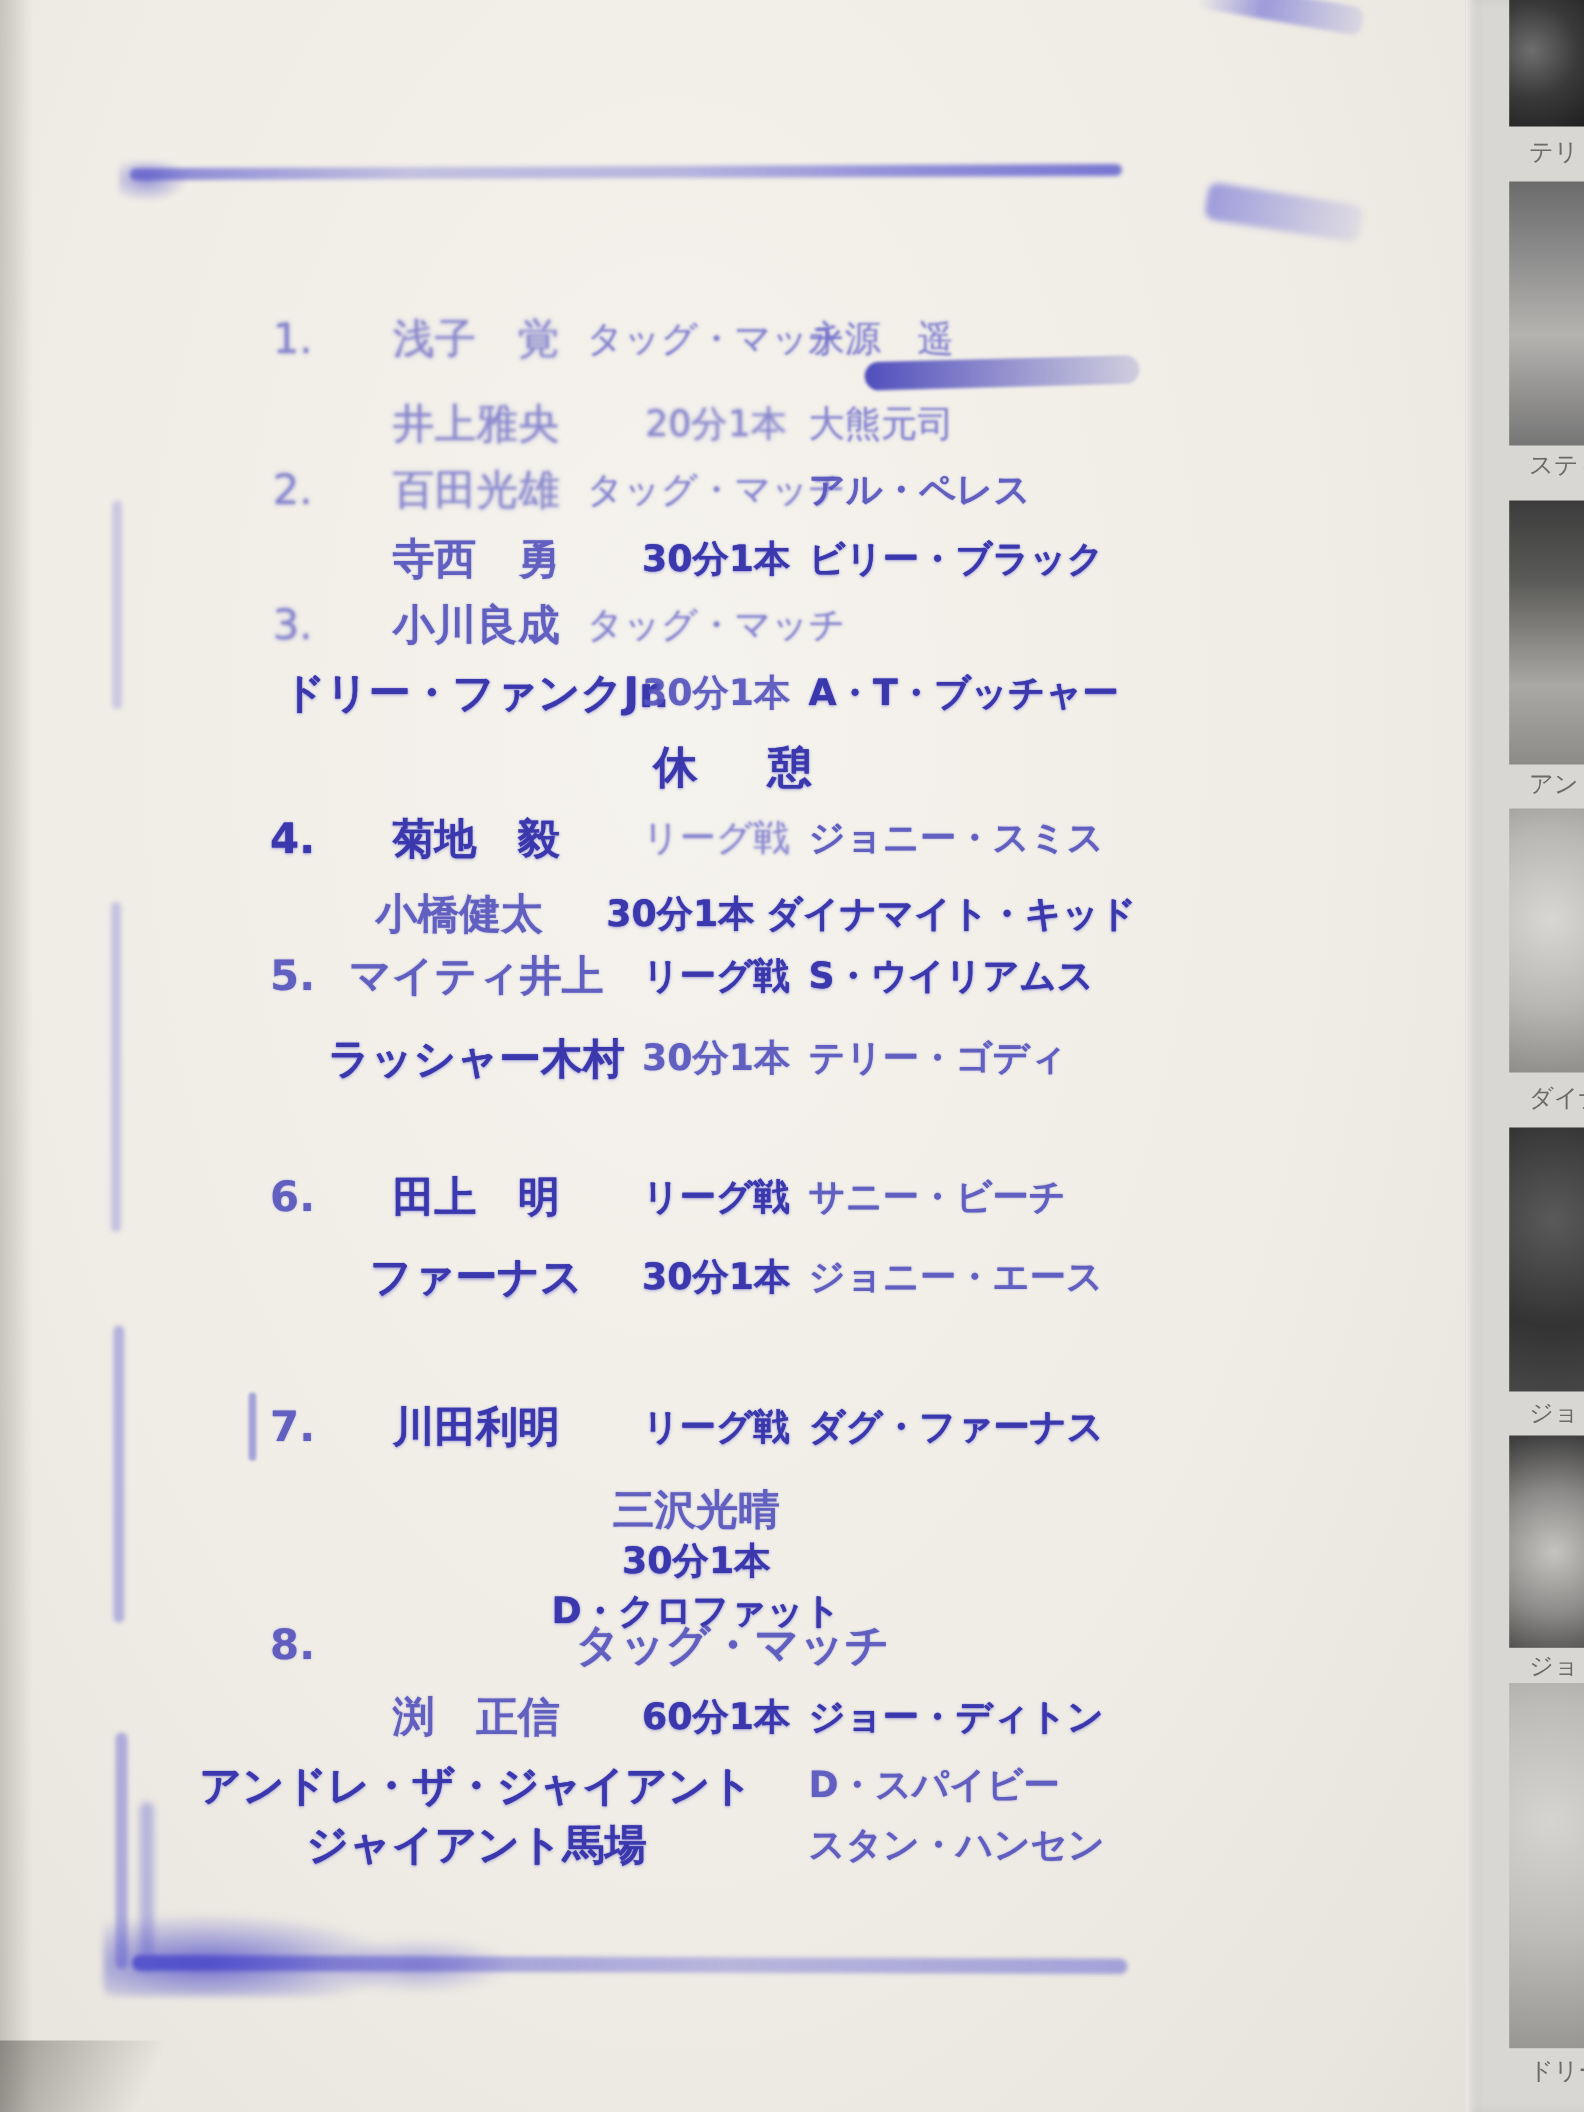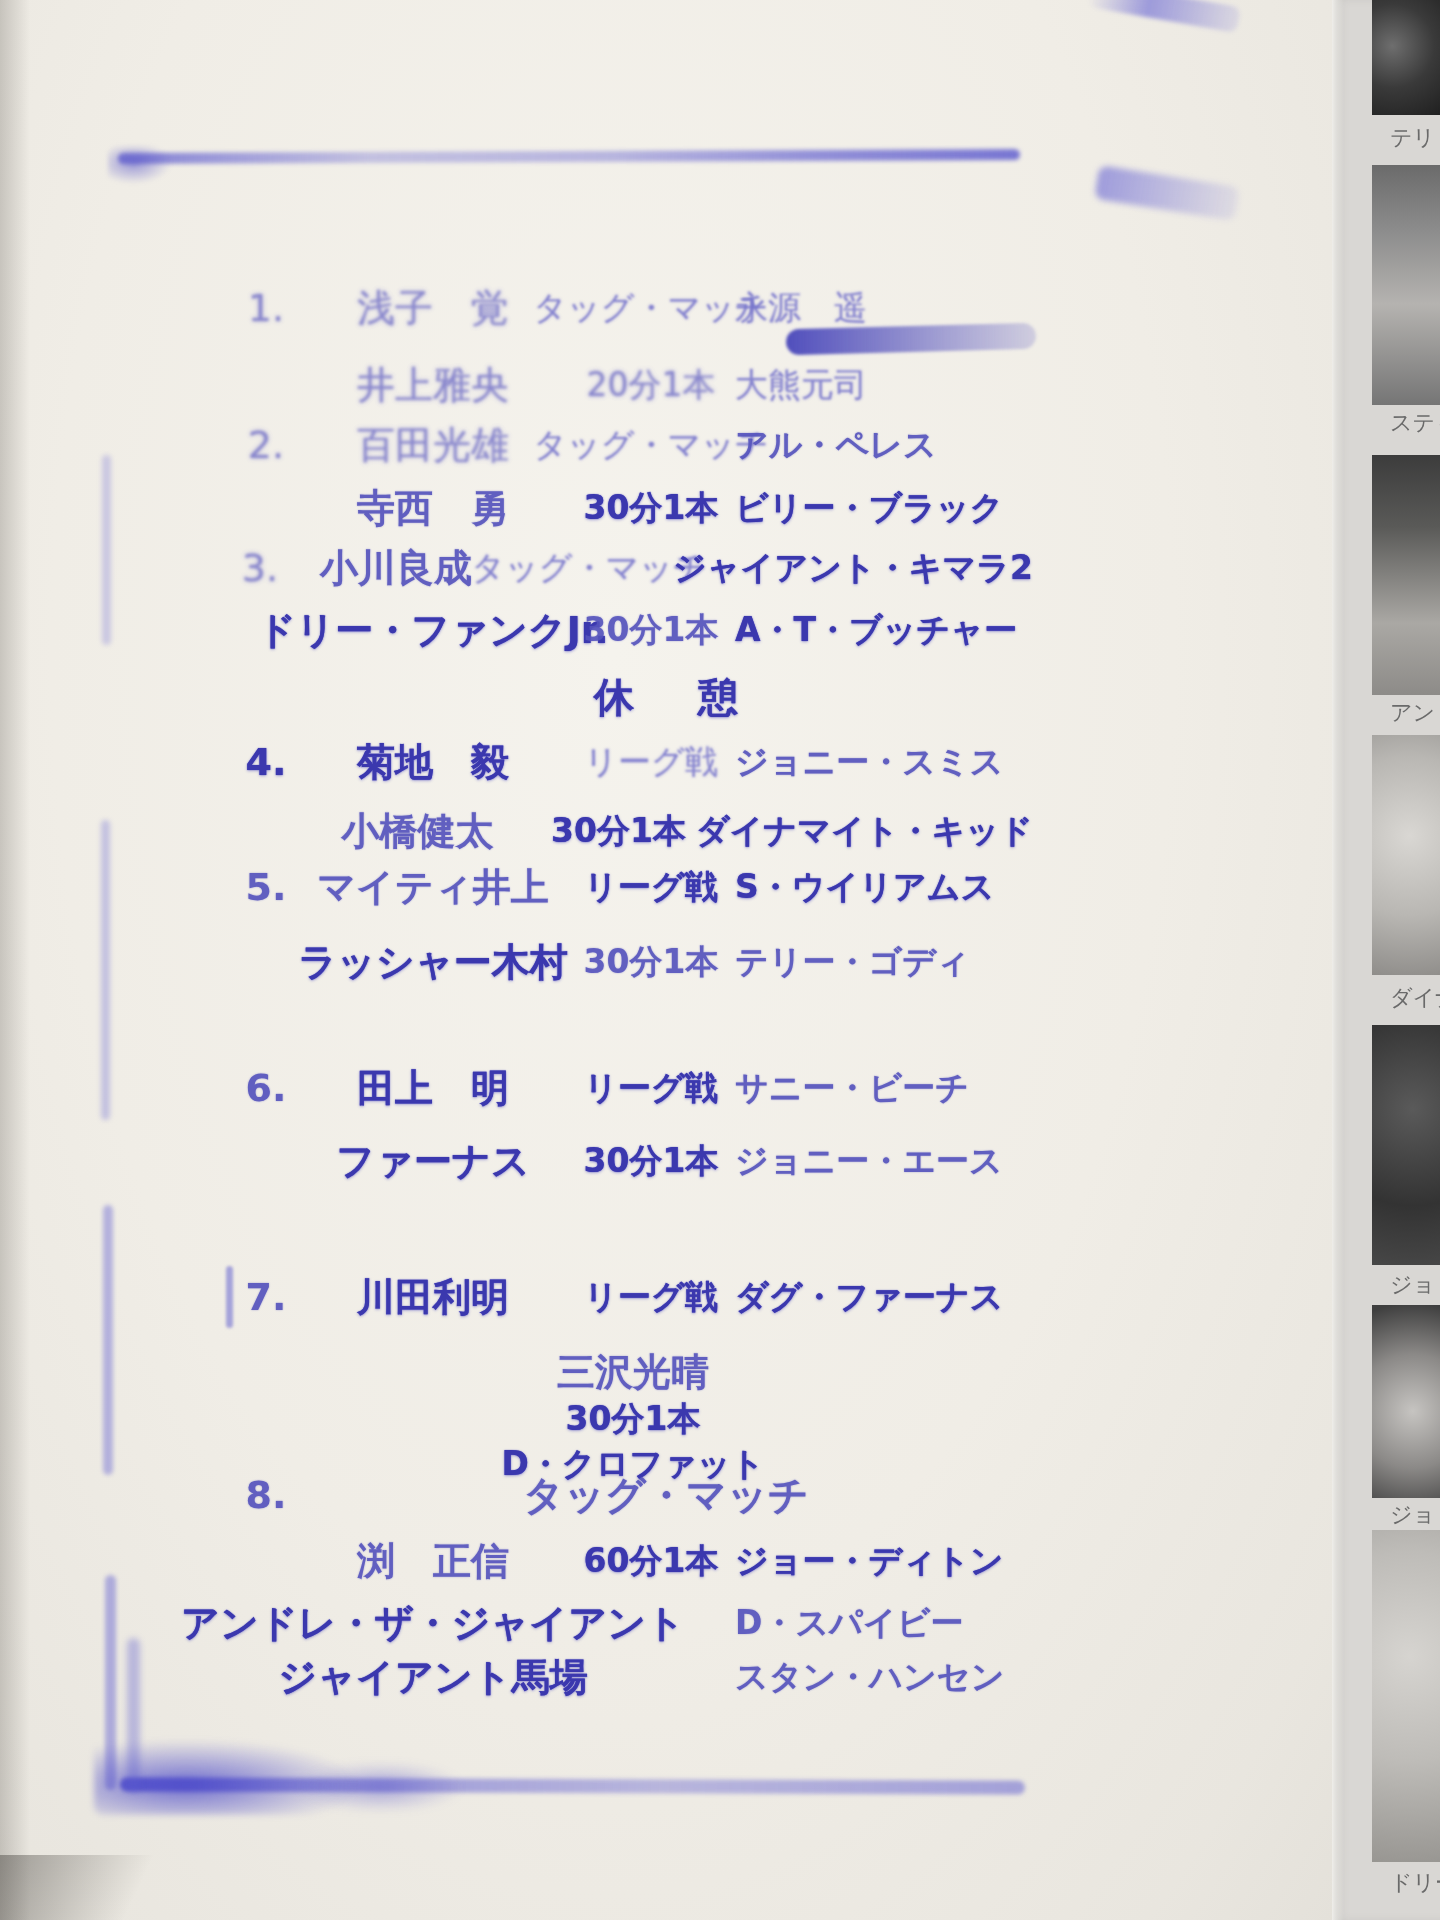--- a/index.html
+++ b/index.html
@@ -145,21 +145,20 @@
         <div class="line" style="top: 483px;">
           <span class="cell col-num"></span>
           <span class="cell col-left ink-med">寺西　勇</span>
           <span class="cell col-mid ink-strong">30分1本</span>
           <span class="cell col-right ink-strong">ビリー・ブラック</span>
         </div>
         <div class="line" style="top: 543px;">
           <span class="cell col-num ink-blur">3.</span>
           <span class="cell col-left ink-med">小川良成</span>
           <span class="cell col-mid ink-light">タッグ・マッチ</span>
-          <span class="cell col-right ink-strong">ジャイアント・キマラ2</span>
         </div>
         <div class="line" style="top: 605px;">
           <span class="cell col-num"></span>
           <span class="cell col-left ink-strong">ドリー・ファンクJr.</span>
           <span class="cell col-mid ink-med">30分1本</span>
           <span class="cell col-right ink-strong">A・T・ブッチャー</span>
         </div>
         <div class="line" style="top: 672px;">
           <span class="cell col-num"></span>
           <span class="cell col-center ink-strong intermission-gap">休憩</span>

